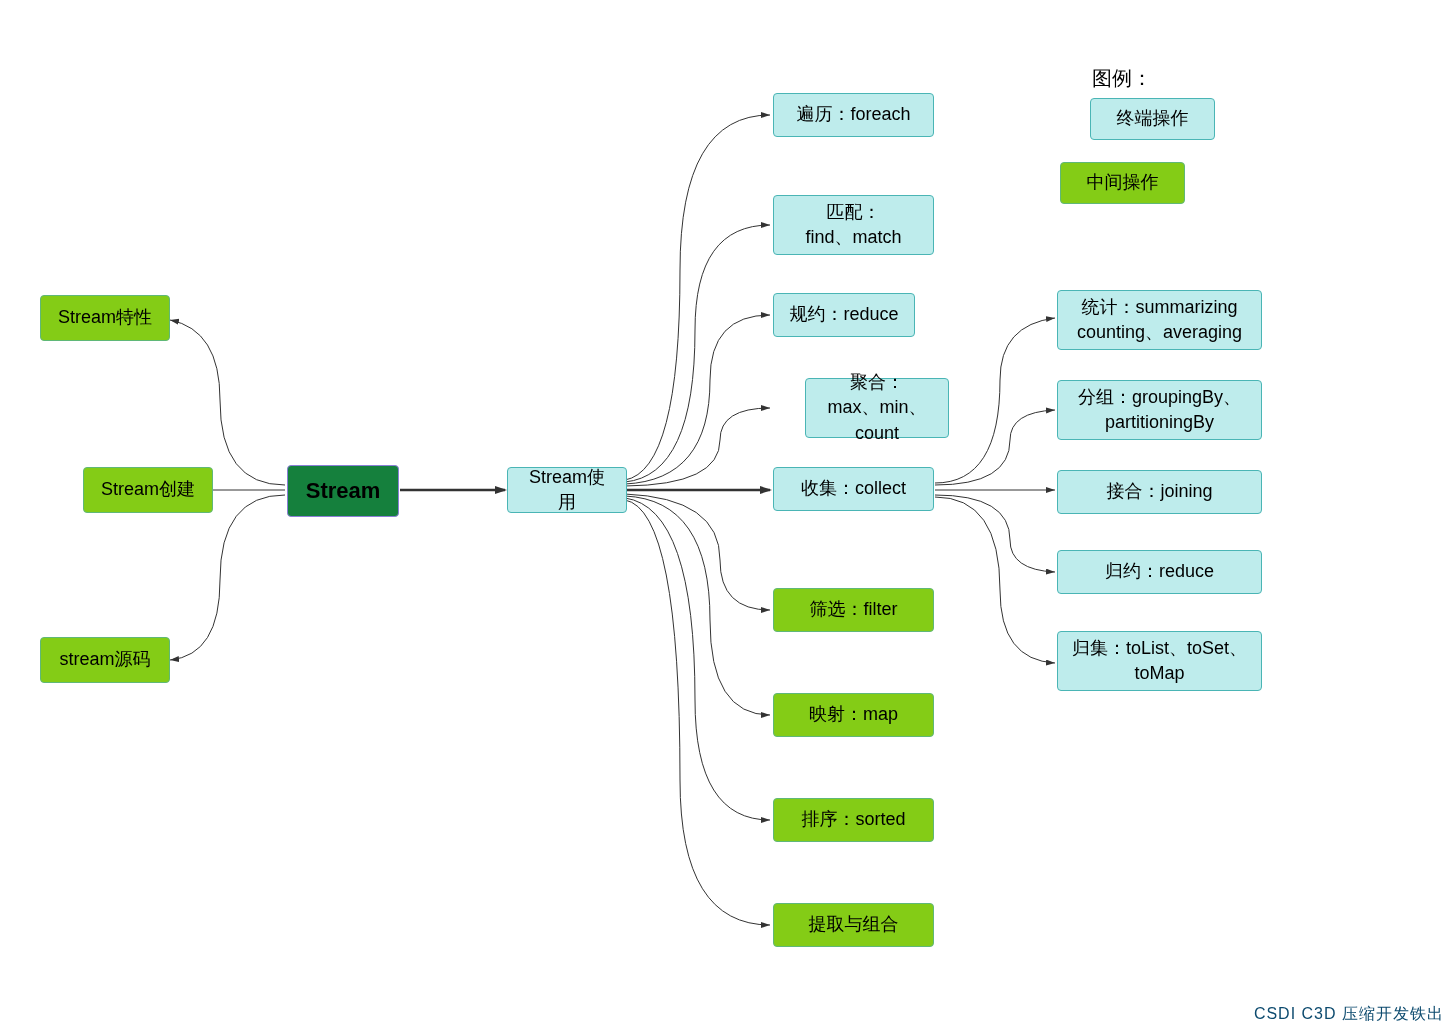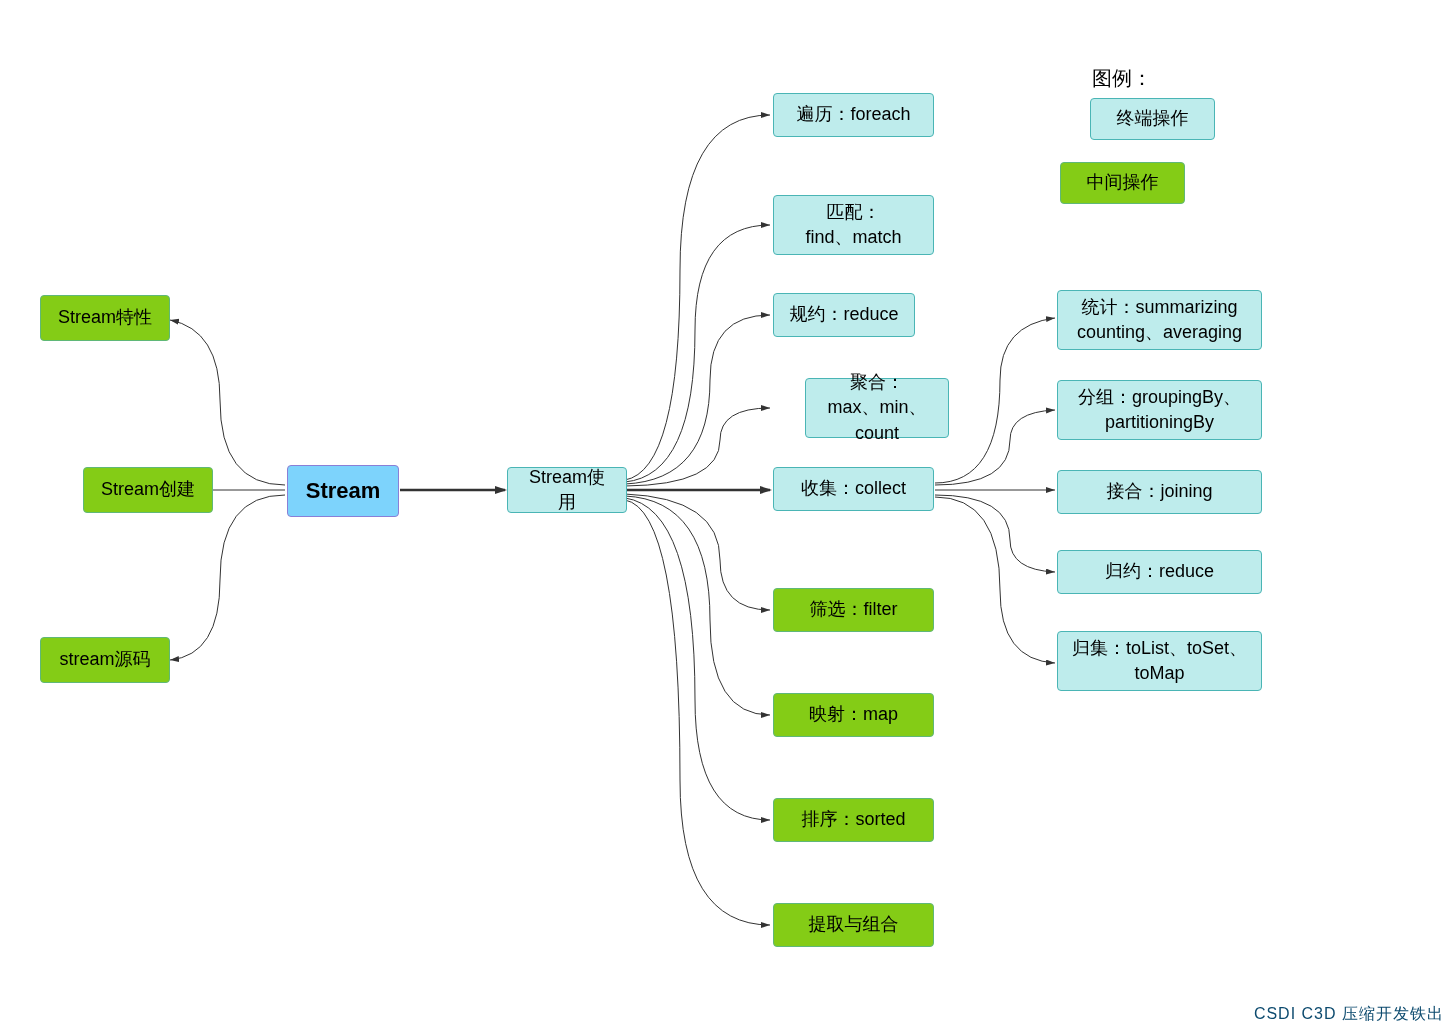--- a/index.html
+++ b/index.html
@@ -1,20 +1,20 @@
 <!DOCTYPE html>
 <html><head>
   <meta charset="utf-8">
   <style>
     * { margin: 0; padding: 0; box-sizing: border-box; }
     body { font-family: "Microsoft YaHei", Arial, sans-serif; background: #fff; width: 1454px; height: 1033px; position: relative; }
     .node { position: absolute; border: 1px solid; border-radius: 4px; display: flex; align-items: center; justify-content: center; text-align: center; padding: 6px 12px; font-size: 18px; white-space: pre-wrap; line-height: 1.4; }
     .green { background: #84cc16; border-color: #5FB878; }
     .cyan { background: #BEECEC; border-color: #4AB5B5; }
-    .purple { background: #7dd3fc; border-color: #8A7FD6; font-weight: bold; font-size: 22px; }
+    .purple { background: #15803d; border-color: #8A7FD6; font-weight: bold; font-size: 22px; }
     .legend-title { position: absolute; font-size: 20px; }
     .watermark { position: absolute; bottom: 8px; right: 10px; color: #0c4a6e; font-size: 16px; letter-spacing: 1px; }
     svg { position: absolute; top: 0; left: 0; width: 1454px; height: 1033px; pointer-events: none; }
   </style>
 </head>
 <body>
 
 <svg>
   <defs>
     <marker id="arrow" markerWidth="10" markerHeight="10" refX="9" refY="3" orient="auto" markerUnits="strokeWidth">

